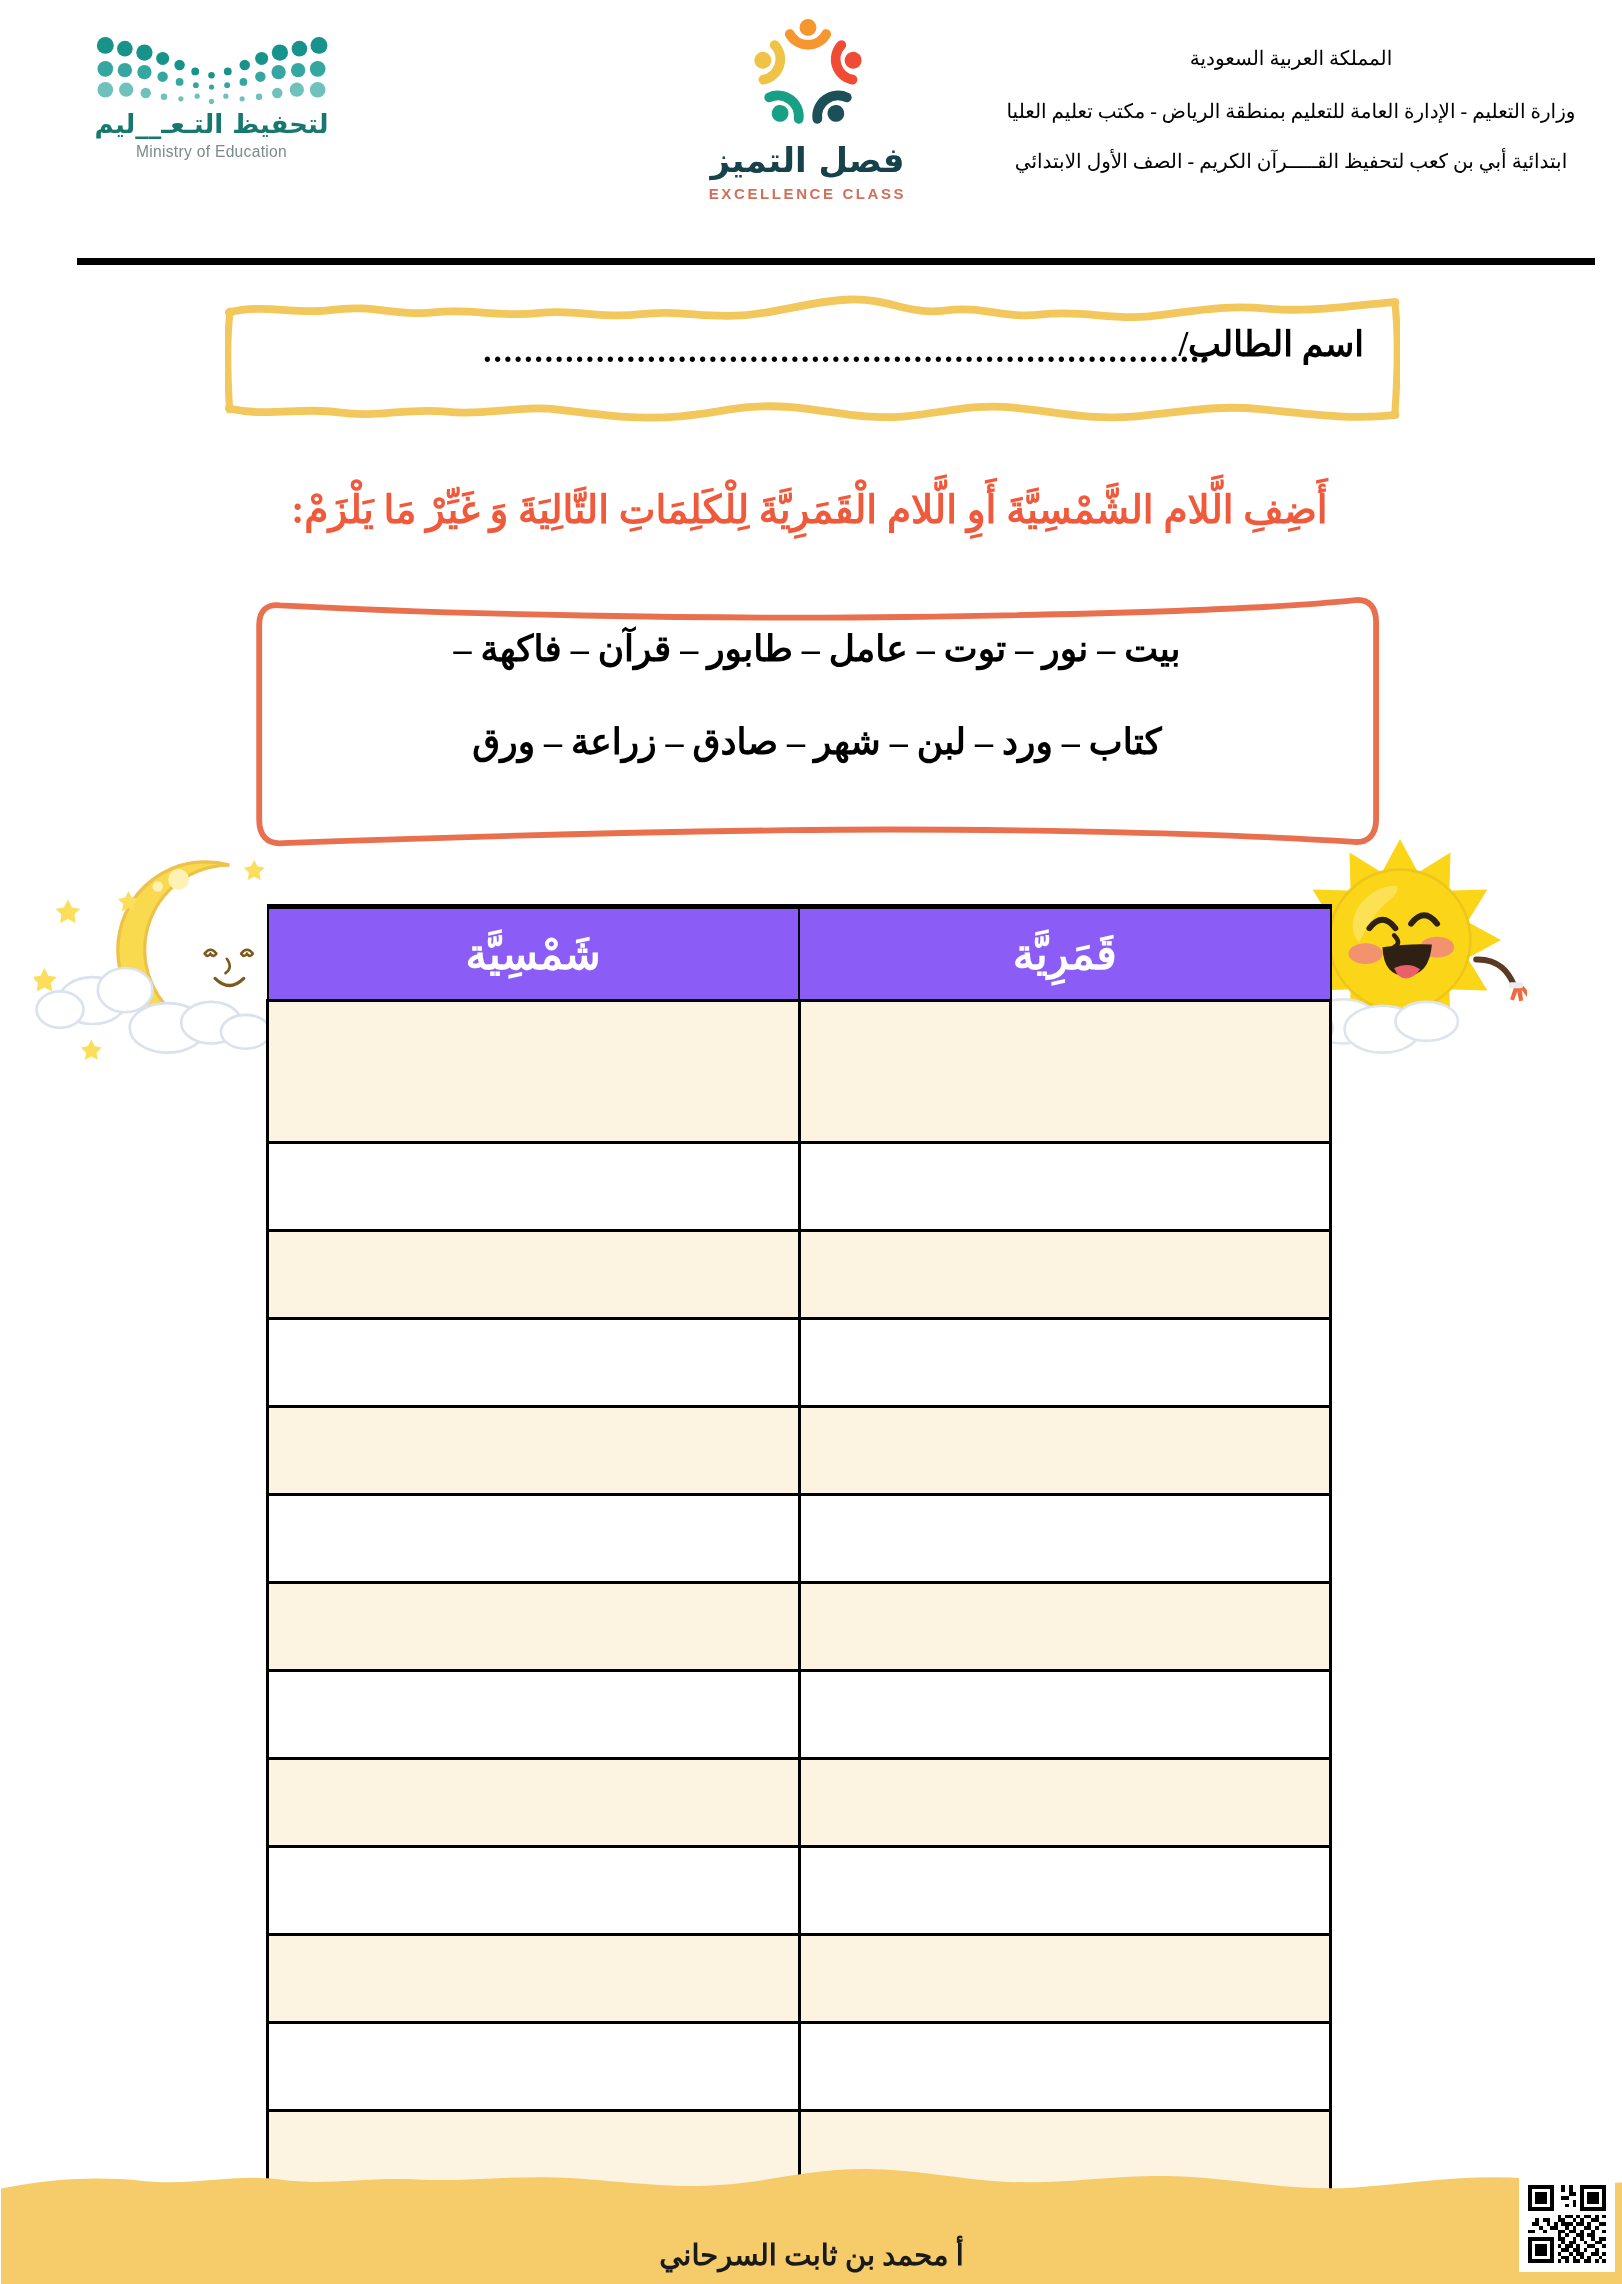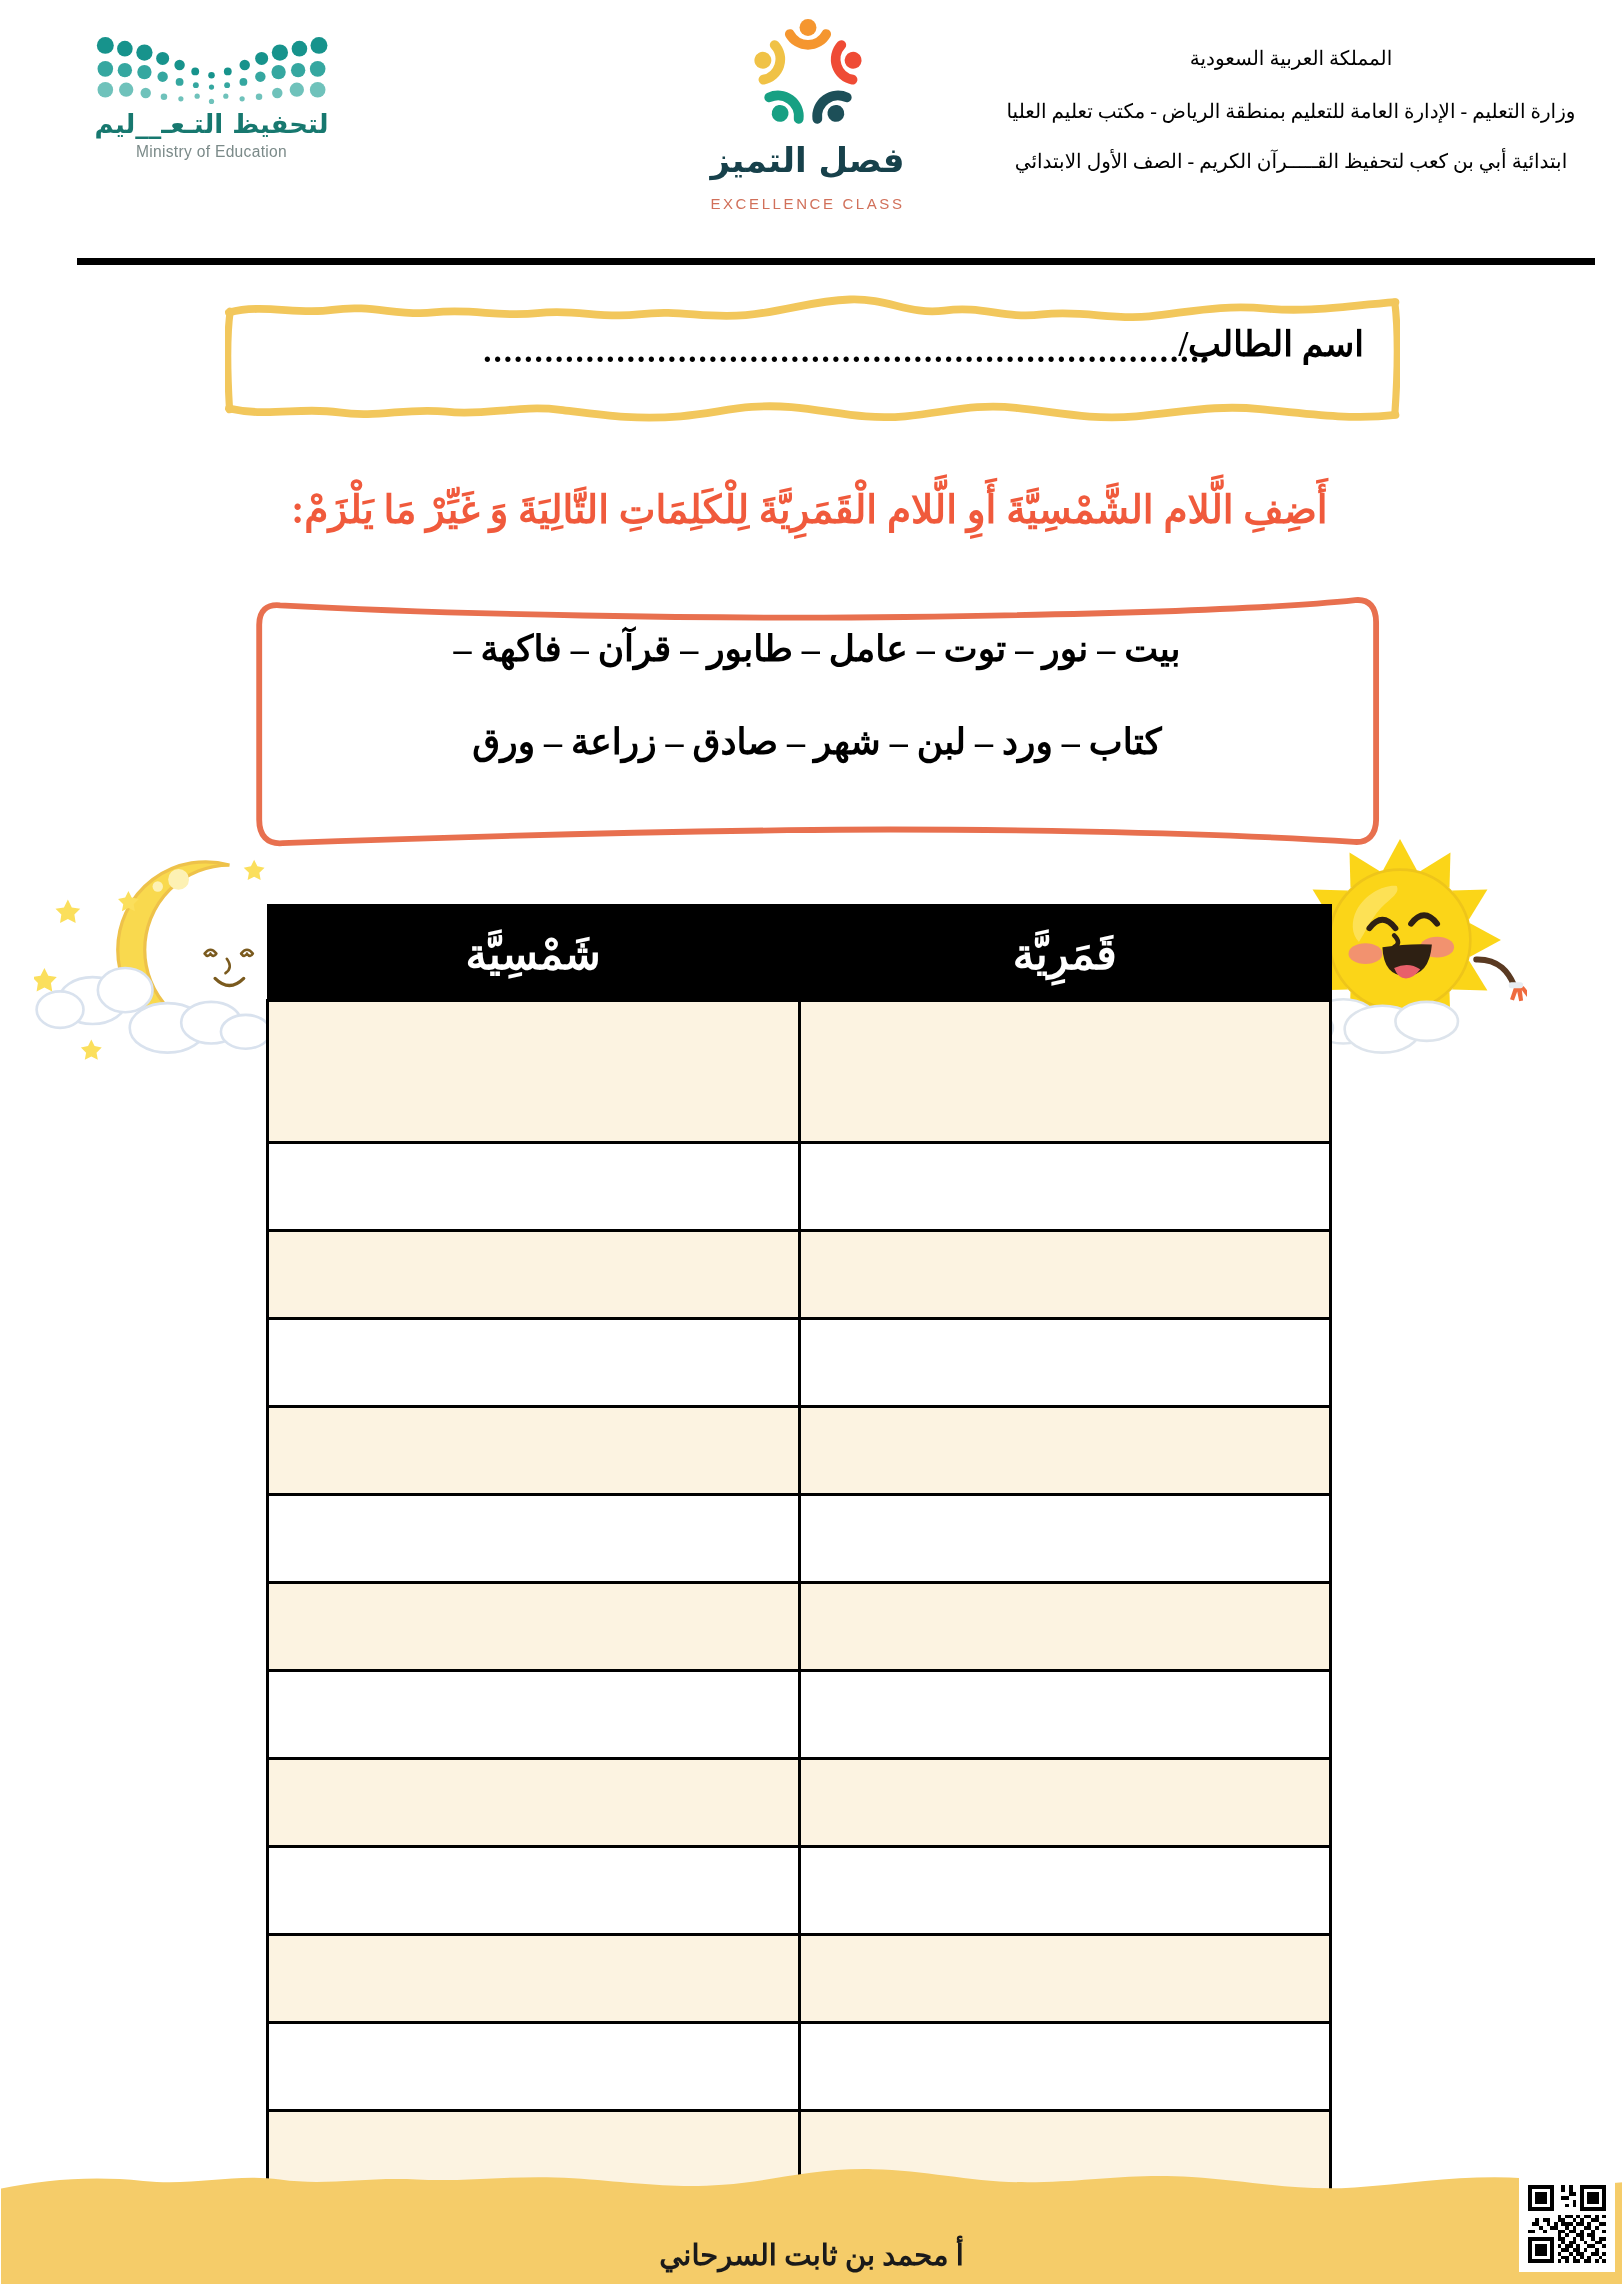--- a/index.html
+++ b/index.html
@@ -67,21 +67,22 @@
     direction: rtl;
     margin-top: 2.6px;
     letter-spacing: 1.3px;
   }
   .exc-en {
     font-family: "Liberation Sans", sans-serif;
     font-size: 15px;
     color: #d1705a;
     letter-spacing: 2.6px;
     direction: ltr;
-    margin-top: 15px;
+    margin-top: 5px;
+    font-weight: bold;
   }
 
   
   .head-text {
     position: absolute;
     right: 39px;
     top: 46px;
     width: 586px;
     text-align: center;
     direction: rtl;
@@ -186,21 +187,21 @@
   table.sheet {
     border-collapse: collapse;
     width: 1066px;
     table-layout: fixed;
   }
   table.sheet th, table.sheet td {
     border: 3.3px solid #000;
     width: 50%;
   }
   table.sheet thead th {
-    background: #000000;
+    background: #8b5cf6;
     color: #ffffff;
     height: 94px;
     font-size: 43px;
     font-weight: 700;
     font-family: "Liberation Serif", serif;
     border-left-width: 2.6px;
     border-right-width: 2.6px;
     border-top: 5.9px solid #000;
     border-bottom: 3.3px solid #000;
     vertical-align: middle;

